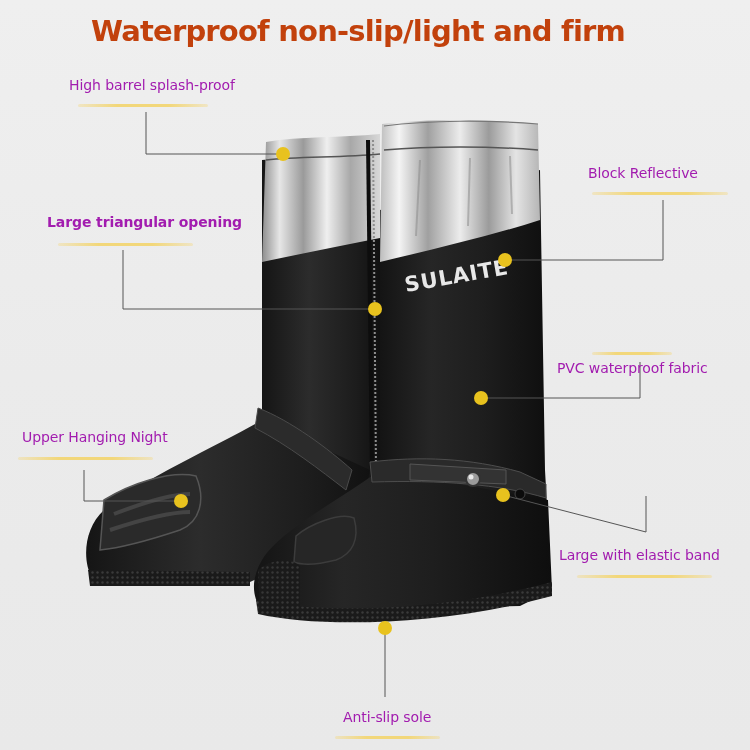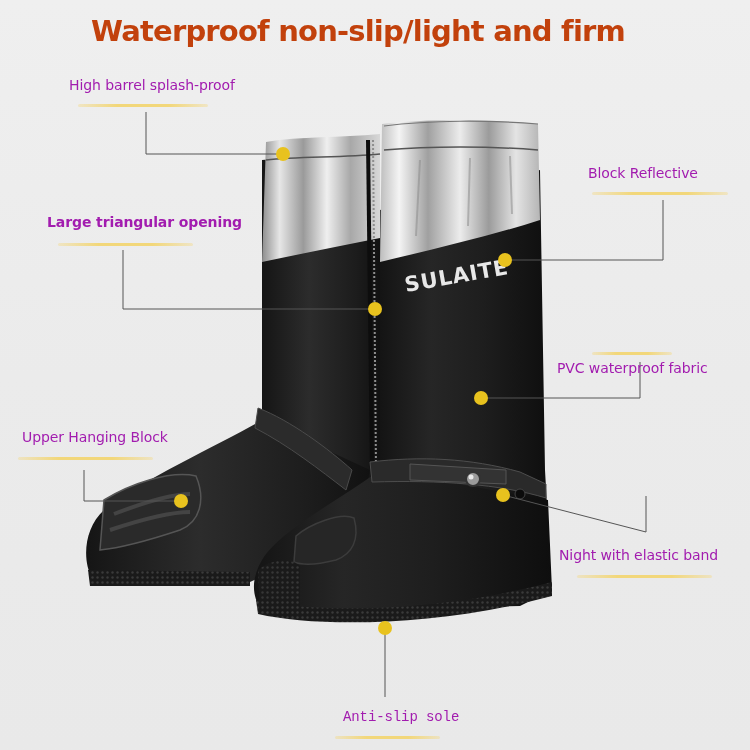--- a/index.html
+++ b/index.html
@@ -143,28 +143,28 @@
       <circle cx="385" cy="628" r="7"></circle>
     </g>
   </svg>
 
   <div class="label" style="left:69px;top:77px;">High barrel splash-proof</div>
   <div class="underline" style="left:78px;top:104px;width:130px;"></div>
 
   <div class="label" style="left:47px;top:214px;font-weight:bold;">Large triangular opening</div>
   <div class="underline" style="left:58px;top:243px;width:135px;"></div>
 
-  <div class="label" style="left:22px;top:429px;">Upper Hanging Block</div>
+  <div class="label" style="left:22px;top:429px;">Upper Hanging Night</div>
   <div class="underline" style="left:18px;top:457px;width:135px;"></div>
 
   <div class="label" style="left:588px;top:165px;">Block Reflective</div>
   <div class="underline" style="left:592px;top:192px;width:136px;"></div>
 
   <div class="label" style="left:557px;top:324px;margin-top:36px;">PVC waterproof fabric</div>
   <div class="underline" style="left:592px;top:352px;width:80px;"></div>
 
-  <div class="label" style="left:559px;top:547px;">Night with elastic band</div>
+  <div class="label" style="left:559px;top:547px;">Large with elastic band</div>
   <div class="underline" style="left:577px;top:575px;width:135px;"></div>
 
-  <div class="label" style="left:343px;top:709px;font-family:Liberation Mono, monospace;">Anti-slip sole</div>
+  <div class="label" style="left:343px;top:709px;">Anti-slip sole</div>
   <div class="underline" style="left:335px;top:736px;width:105px;"></div>
 
 </div>
 
 </body></html>

